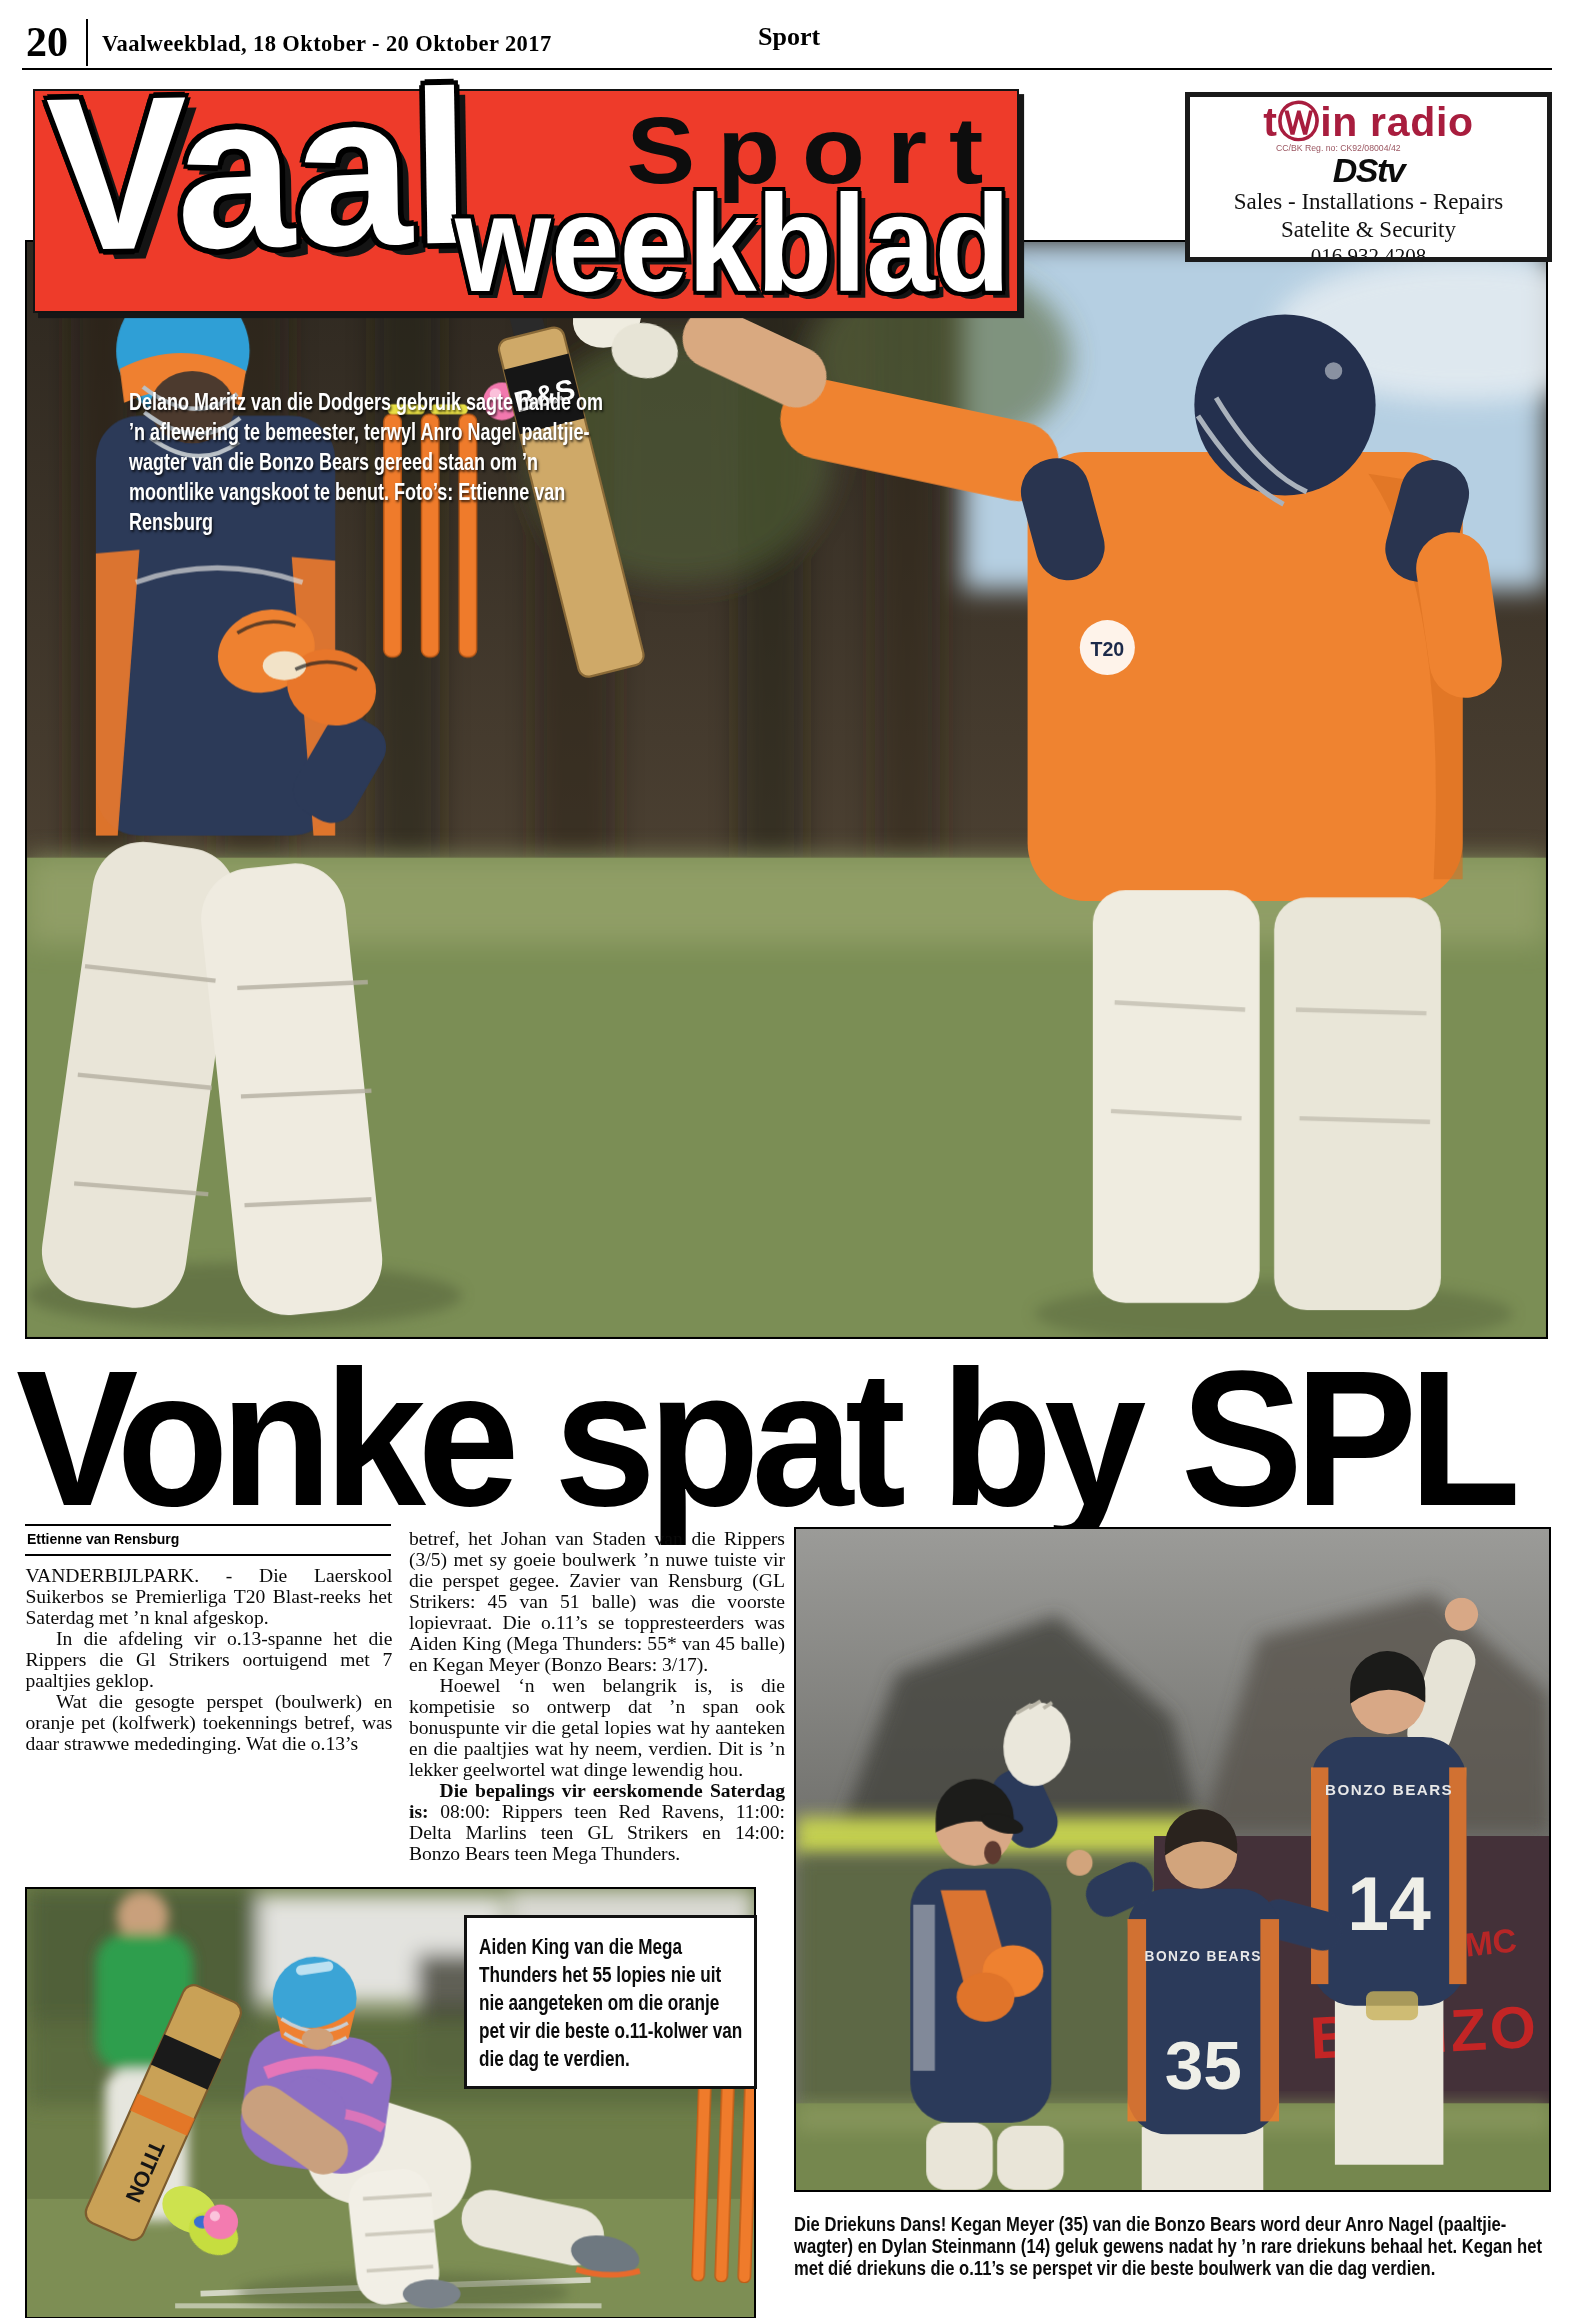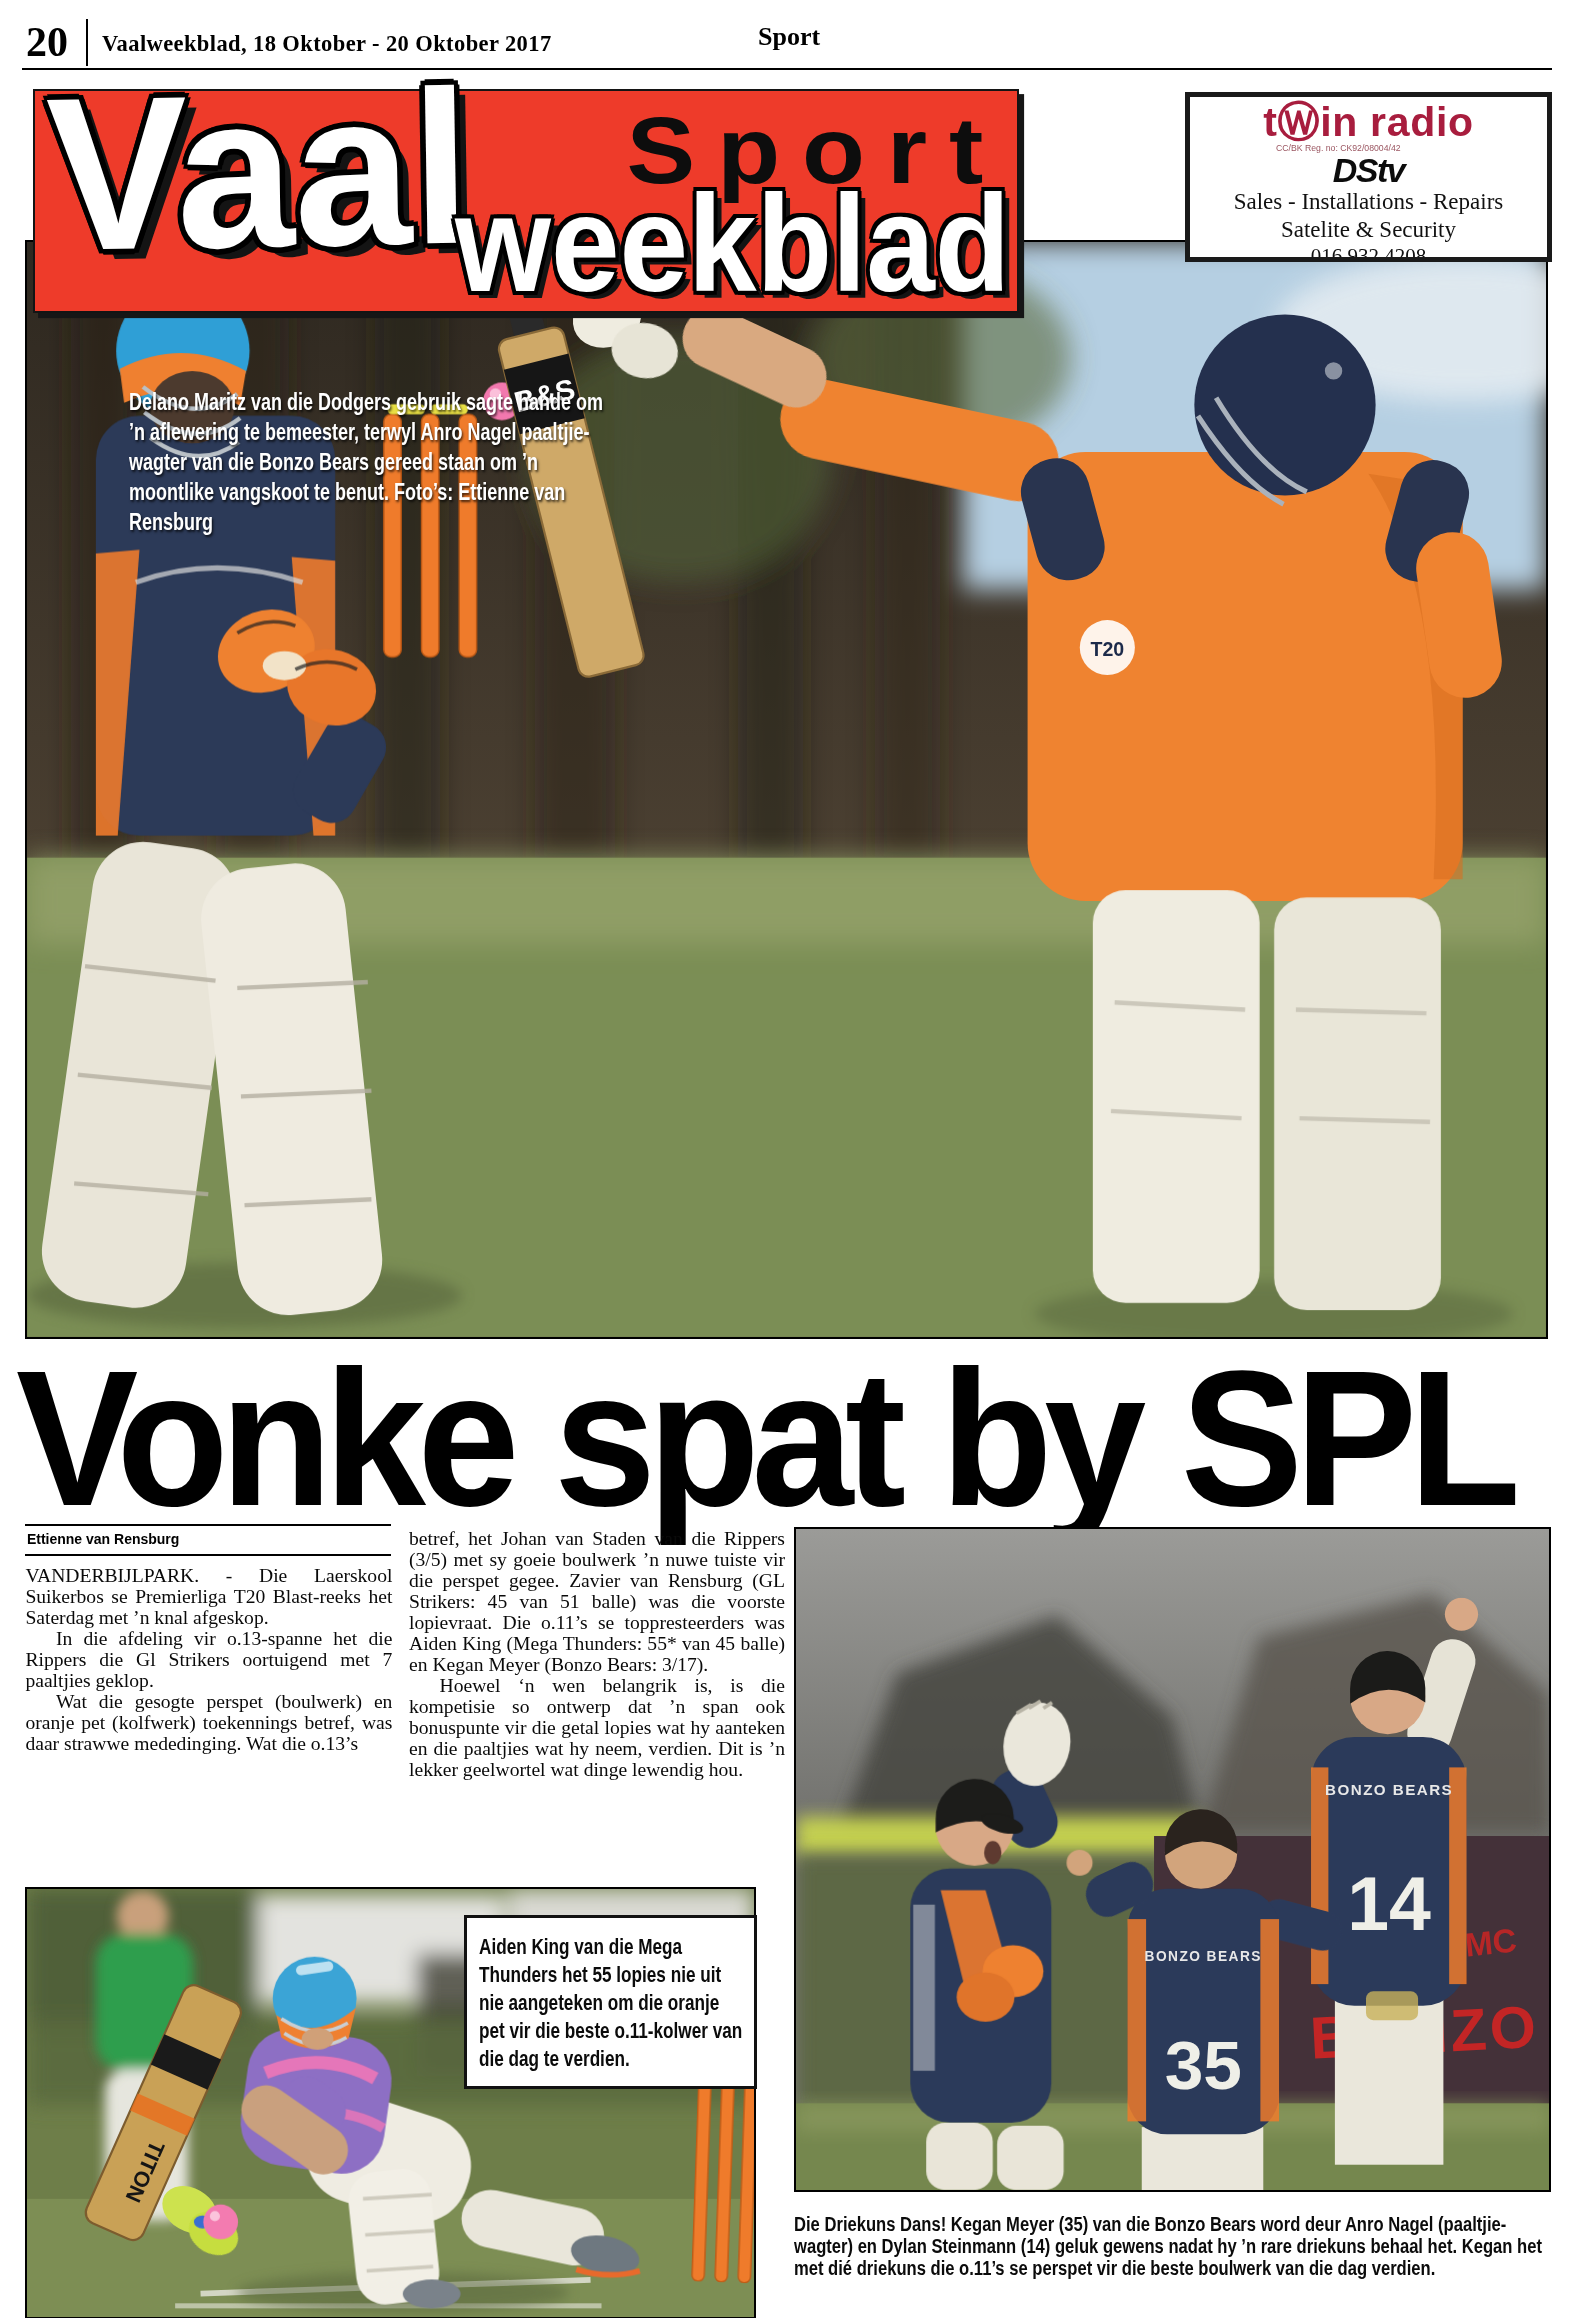--- a/index.html
+++ b/index.html
@@ -209,20 +209,21 @@
   <div class="byline">Ettienne van Rensburg</div>
 
   <div class="col col1">
     <p class="noindent">VANDERBIJLPARK. - Die Laerskool Suikerbos se Premierliga T20 Blast-reeks het Saterdag met ’n knal afgeskop.</p>
     <p>In die afdeling vir o.13-spanne het die Rippers die Gl Strikers oortuigend met 7 paaltjies geklop.</p>
     <p>Wat die gesogte perspet (boulwerk) en oranje pet (kolfwerk) toekennings betref, was daar strawwe mededinging. Wat die o.13’s</p>
   </div>
   <div class="col col2">
     <p class="noindent">betref, het Johan van Staden van die Rippers (3/5) met sy goeie boulwerk ’n nuwe tuiste vir die perspet gegee. Zavier van Rensburg (GL Strikers: 45 van 51 balle) was die voorste lopievraat. Die o.11’s se toppresteerders was Aiden King (Mega Thunders: 55* van 45 balle) en Kegan Meyer (Bonzo Bears: 3/17).</p>
     <p>Hoewel ‘n wen belangrik is,  is die kompetisie so ontwerp dat ’n span ook bonuspunte vir die getal lopies wat hy aanteken en die paaltjies wat hy neem, verdien. Dit is ’n lekker geelwortel wat dinge lewendig hou.</p>
+    <p><span class="lead-bold">Die bepalings vir eerskomende Saterdag is:</span><span> 08:00: Rippers teen Red Ravens, 11:00: Delta Marlins teen GL Strikers en 14:00: Bonzo Bears teen Mega Thunders.</span></p>
   </div>
 
   <div class="photo photo-right">
     <svg viewBox="0 0 1041 915" preserveAspectRatio="none">
       <defs>
         <filter id="rb12" x="-40%" y="-40%" width="180%" height="180%">
             <feGaussianBlur stdDeviation="12"></feGaussianBlur>
           </filter>
         <linearGradient id="rgray" x1="0" y1="0" x2="0" y2="1">
           <stop offset="0" stop-color="#9b9b98"></stop>

